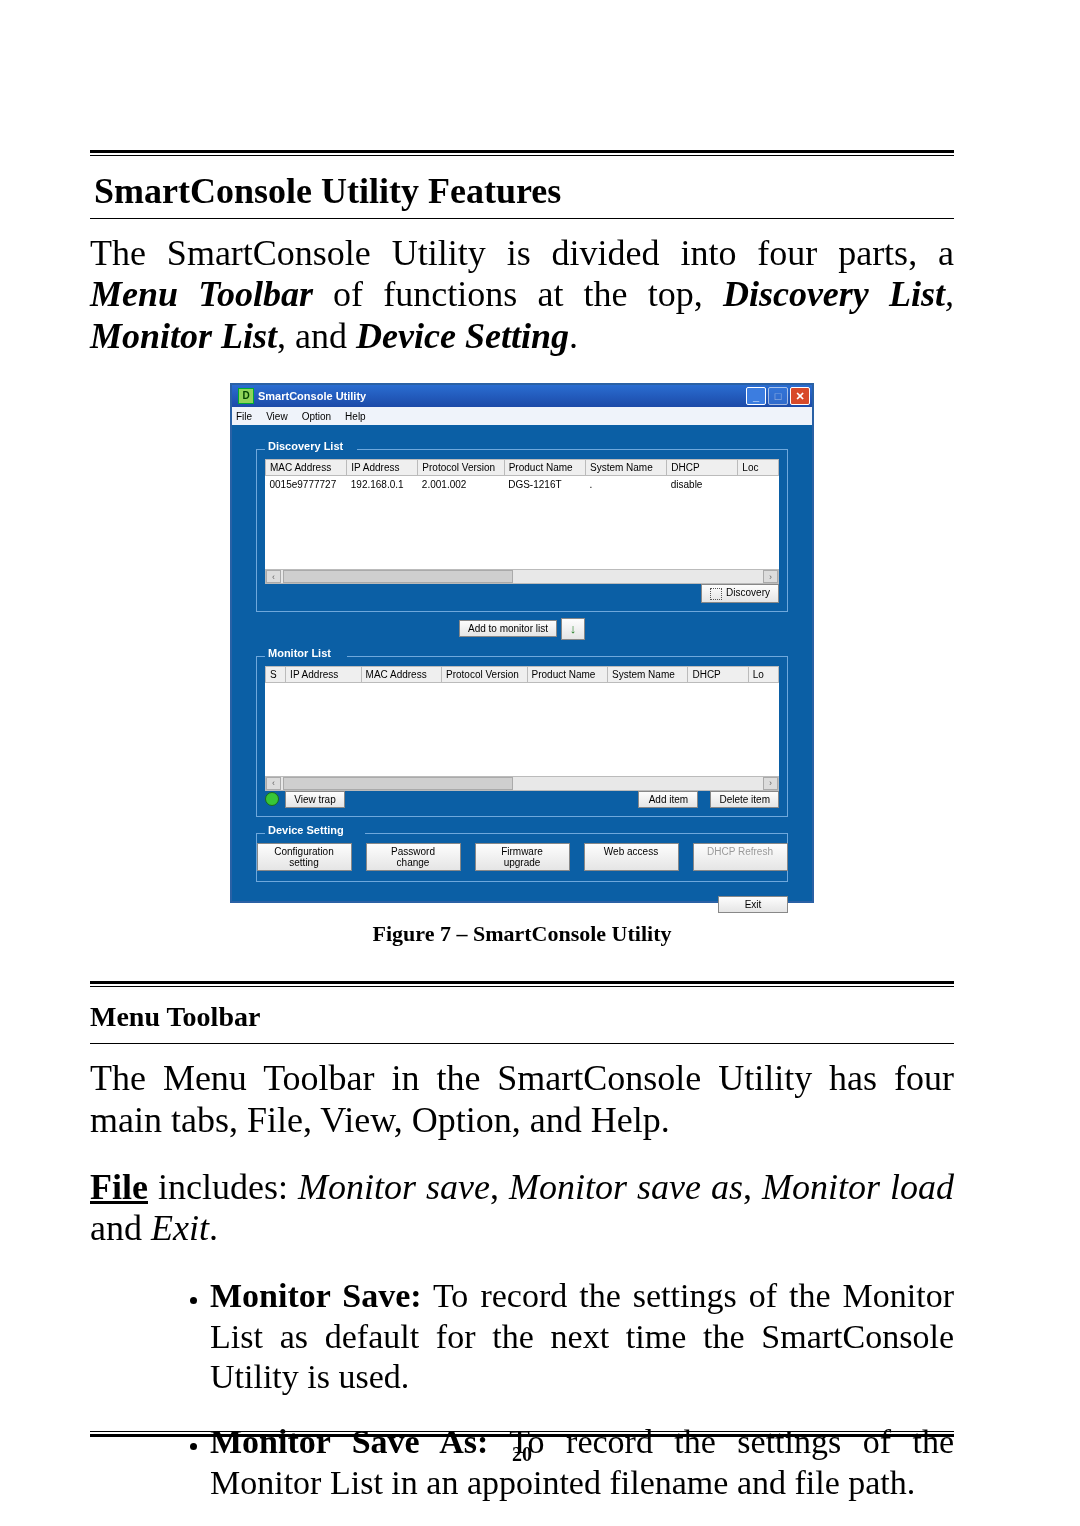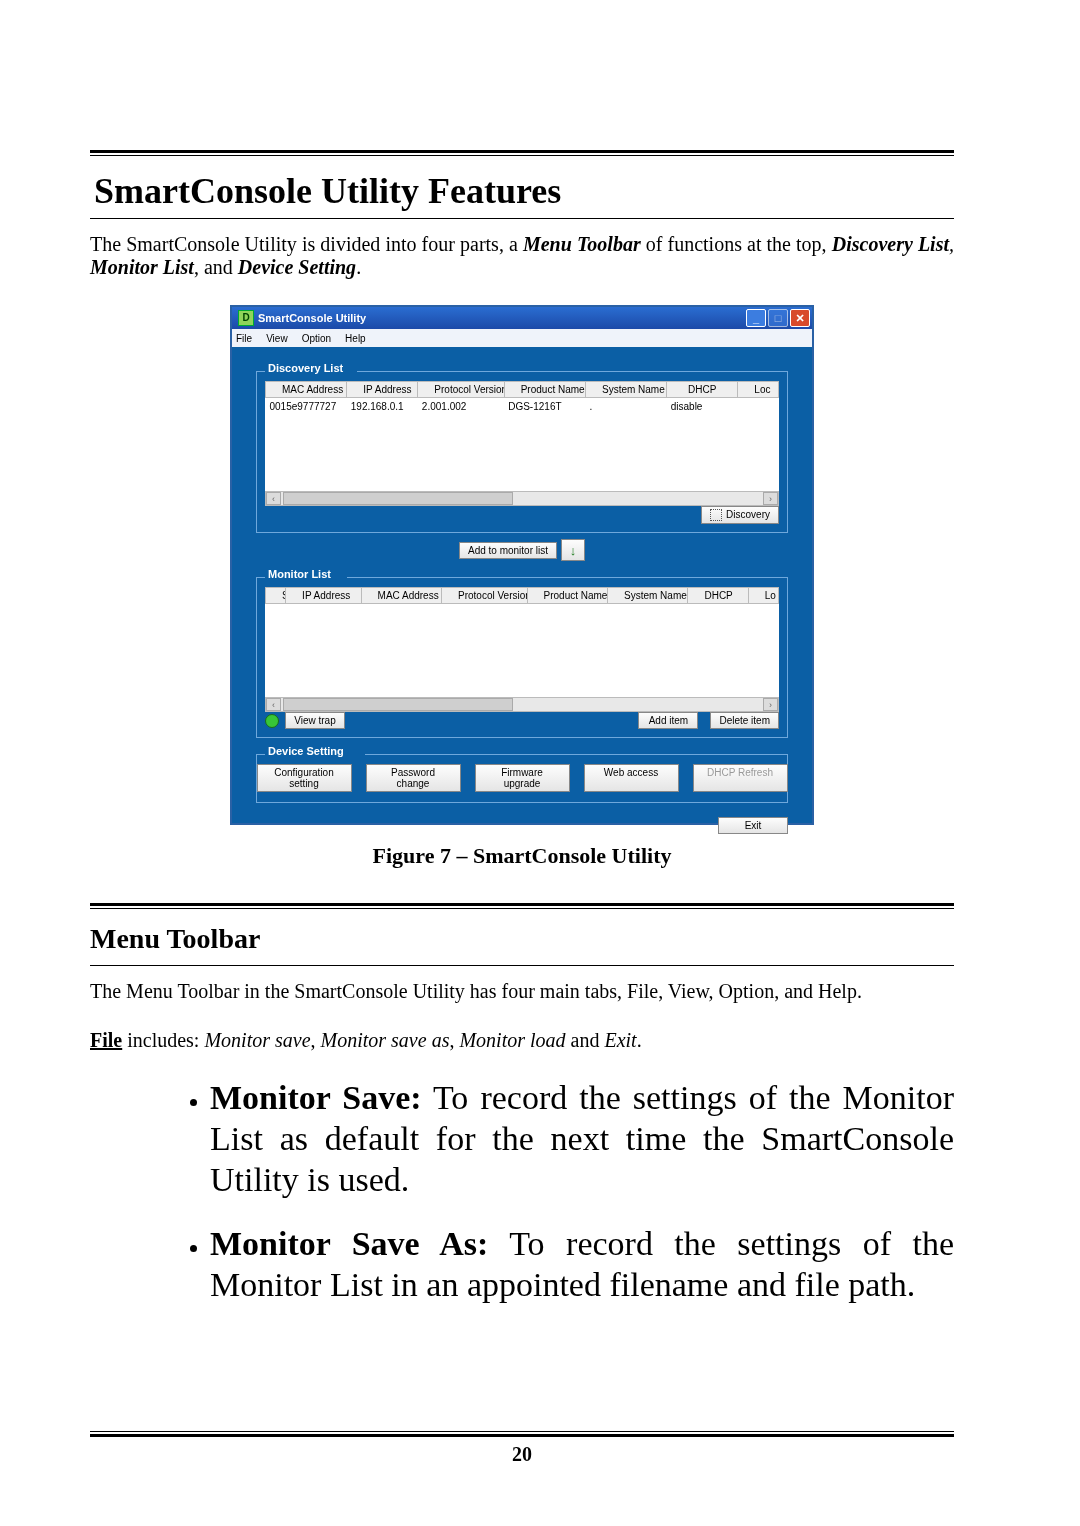--- a/index.html
+++ b/index.html
@@ -1,21 +1,21 @@
 <!DOCTYPE html>
 <html><head>
 <meta charset="utf-8">
 <style>
   html,body{margin:0;padding:0;background:#fff;}
   body{font-family:"Times New Roman",Times,serif;color:#000;}
   .page{width:1044px;height:1526px;box-sizing:border-box;padding:150px 90px 60px 90px;position:relative;}
   .rule-thick{border:0;border-top:3px solid #000;margin:0 0 2px 0;}
   .rule-thin{border:0;border-top:1px solid #000;margin:0 0 14px 0;}
   .section-title{font-size:36px;margin:0 0 6px 4px;}
-  .body-text{font-size:20px;text-align:justify;margin:0 0 26px 0;line-height:1.15;}
+  .body-text{font-size:36px;text-align:justify;margin:0 0 26px 0;line-height:1.15;}
   .subsection-title{font-size:28px;font-weight:bold;margin:0 0 10px 0;}
   .caption{font-size:22px;font-weight:bold;text-align:center;margin:18px 0 34px 0;}
   ul.bullets{margin:0 0 0 80px;padding:0;}
   ul.bullets li{font-size:34px;text-align:justify;margin:0 0 24px 40px;line-height:1.2;}
   ul.bullets li::marker{font-size:22px;}
   .footer-area{position:absolute;bottom:60px;left:90px;right:90px;}
   .page-number{text-align:center;font-weight:bold;font-size:20px;margin-top:6px;}
 
   
   .app-window{width:584px;height:520px;margin:10px auto 0 auto;background:#0b5fa5;border:2px solid #2a61a5;box-sizing:border-box;position:relative;font-family:Tahoma,Arial,sans-serif;font-size:10px;color:#000;}
@@ -31,21 +31,21 @@
   .group{border:1px solid #6fa8dc;border-top:none;position:relative;margin-top:16px;padding:10px 8px 8px 8px;}
   .group-legend{position:absolute;top:-9px;left:8px;color:#fff;background:#0b5fa5;padding:0 3px;font-size:11px;font-weight:bold;}
   .group::before,.group::after{content:"";position:absolute;top:0;height:1px;background:#6fa8dc;}
   .group-discovery::before{left:0;width:8px;}
   .group-discovery::after{right:0;left:100px;}
   .group-monitor::before{left:0;width:8px;}
   .group-monitor::after{right:0;left:90px;}
   .group-device::before{left:0;width:8px;}
   .group-device::after{right:0;left:108px;}
   table.grid{width:100%;border-collapse:collapse;background:#fff;color:#000;table-layout:fixed;}
-  table.grid th{background:#efefef;border:1px solid #bbb;font-weight:normal;font-size:10px;padding:2px 16px;text-align:center;white-space:nowrap;overflow:hidden;}
+  table.grid th{background:#efefef;border:1px solid #bbb;font-weight:normal;font-size:10px;padding:2px 4px;text-align:left;white-space:nowrap;overflow:hidden;}
   table.grid td{border:0;font-size:10px;padding:2px 4px;white-space:nowrap;overflow:hidden;height:12px;}
   .grid-wrap{height:110px;overflow:hidden;background:#fff;position:relative;}
   .hscroll{height:15px;background:#e8e8e8;border:1px solid #bbb;display:flex;align-items:center;justify-content:space-between;box-sizing:border-box;}
   .hsc-btn{width:15px;height:13px;background:#dcdcdc;border:1px solid #aaa;box-sizing:border-box;display:flex;align-items:center;justify-content:center;font-size:9px;color:#666;}
   .hsc-thumb{height:13px;background:#cfcfcf;border:1px solid #aaa;box-sizing:border-box;}
   .btn{background:linear-gradient(#fdfdfd,#e5e5e5);border:1px solid #888;color:#000;font-size:10px;padding:2px 8px;min-width:70px;text-align:center;box-sizing:border-box;display:inline-block;}
   .btn.small{min-width:60px;}
   .btn.disabled{color:#9a9a9a;}
   .row-right{display:flex;justify-content:flex-end;gap:6px;}
   .row-between{display:flex;justify-content:space-between;align-items:center;}

